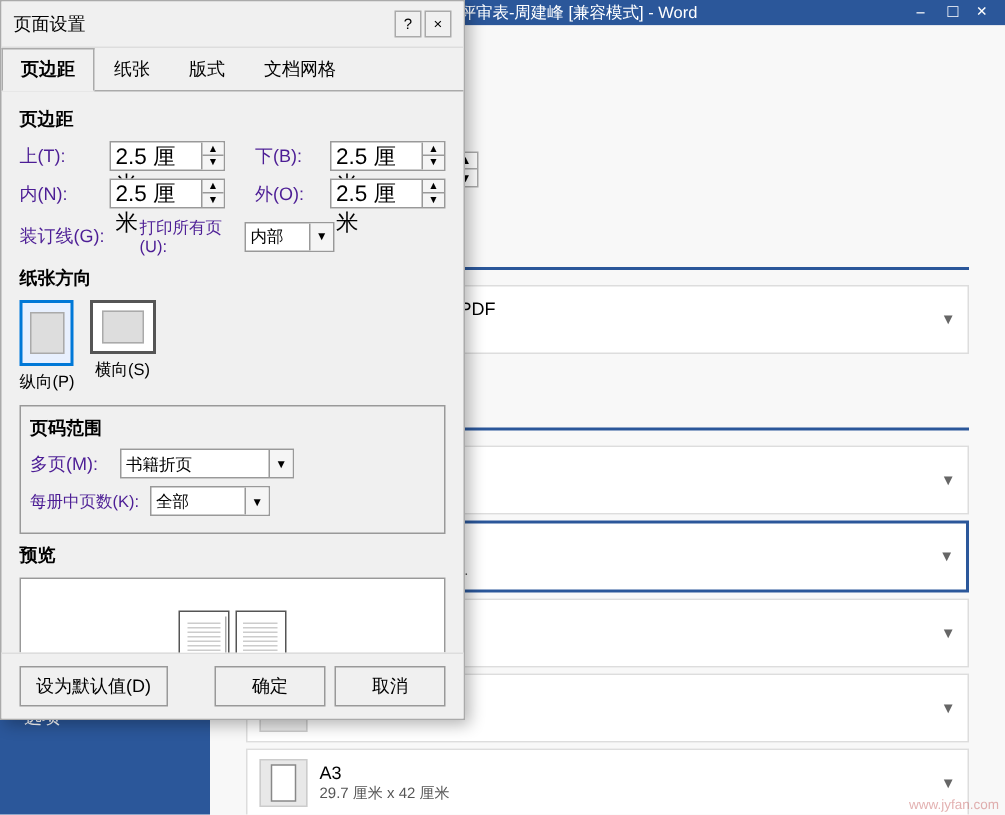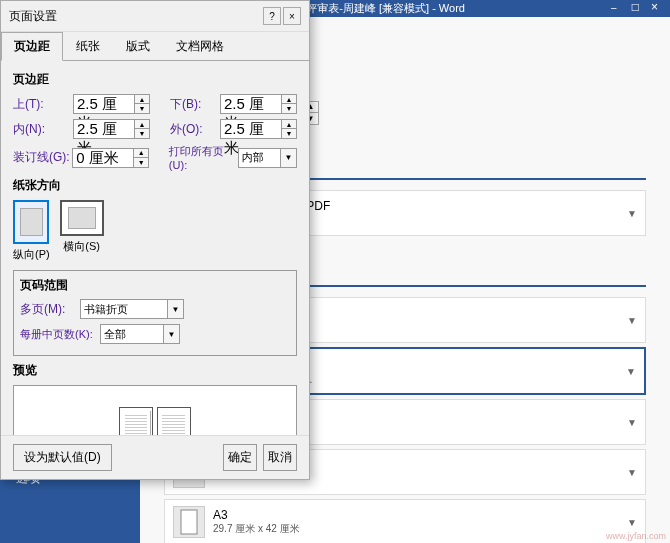--- a/index.html
+++ b/index.html
@@ -200,21 +200,21 @@
 
     .dialog-footer {
       padding: 8px 12px;
       display: flex;
       justify-content: space-between;
       align-items: flex-start;
       border-top: 1px solid #ddd;
       background: #f0f0f0;
     }
     .footer-btn {
-      padding: 4px 4px;
+      padding: 4px 24px;
       font-size: 12px;
       border: 1px solid #999;
       background: #f0f0f0;
       cursor: pointer;
     }
     .footer-btn.primary {
       background: #f0f0f0;
     }
     .default-btn {
       font-size: 12px;
@@ -650,27 +650,20 @@
         <span class="input-text">2.5 厘米</span>
         <div class="input-spin">
           <span class="input-spin-btn">▲</span>
           <span class="input-spin-btn">▼</span>
         </div>
       </div>
     </div>
 
     <div class="form-row">
       <span class="form-label">装订线(G):</span>
-      <div class="input-with-spin">
-        <span class="input-text">0 厘米</span>
-        <div class="input-spin">
-          <span class="input-spin-btn">▲</span>
-          <span class="input-spin-btn">▼</span>
-        </div>
-      </div>
       <span style="width:20px;"></span>
       <span class="form-label" style="width:70px; font-size:11px;">打印所有页(U):</span>
       <div class="select-input" style="width:60px;">
         <span class="select-text">内部</span>
         <span class="select-arrow">▼</span>
       </div>
     </div>
 
     <div class="section-title" style="margin-top:6px;">纸张方向</div>
     <div class="orientation-group">
@@ -685,21 +678,21 @@
           <div class="page-icon-inner"></div>
         </div>
         <span>横向(S)</span>
       </div>
     </div>
 
     <div class="pages-group">
       <div class="pages-title">页码范围</div>
       <div class="form-row">
         <span class="form-label">多页(M):</span>
-        <div class="select-input" style="width:104px;justify-content:space-between;">
+        <div class="select-input" style="width:116px;justify-content:space-between;">
           <span class="select-text">书籍折页</span>
           <span class="select-arrow">▼</span>
         </div>
       </div>
       <div class="form-row" style="margin-top:4px;">
         <span class="form-label" style="width:80px; font-size:11px;">每册中页数(K):</span>
         <div class="select-input" style="width:80px;">
           <span class="select-text">全部</span>
           <span class="select-arrow">▼</span>
         </div>

